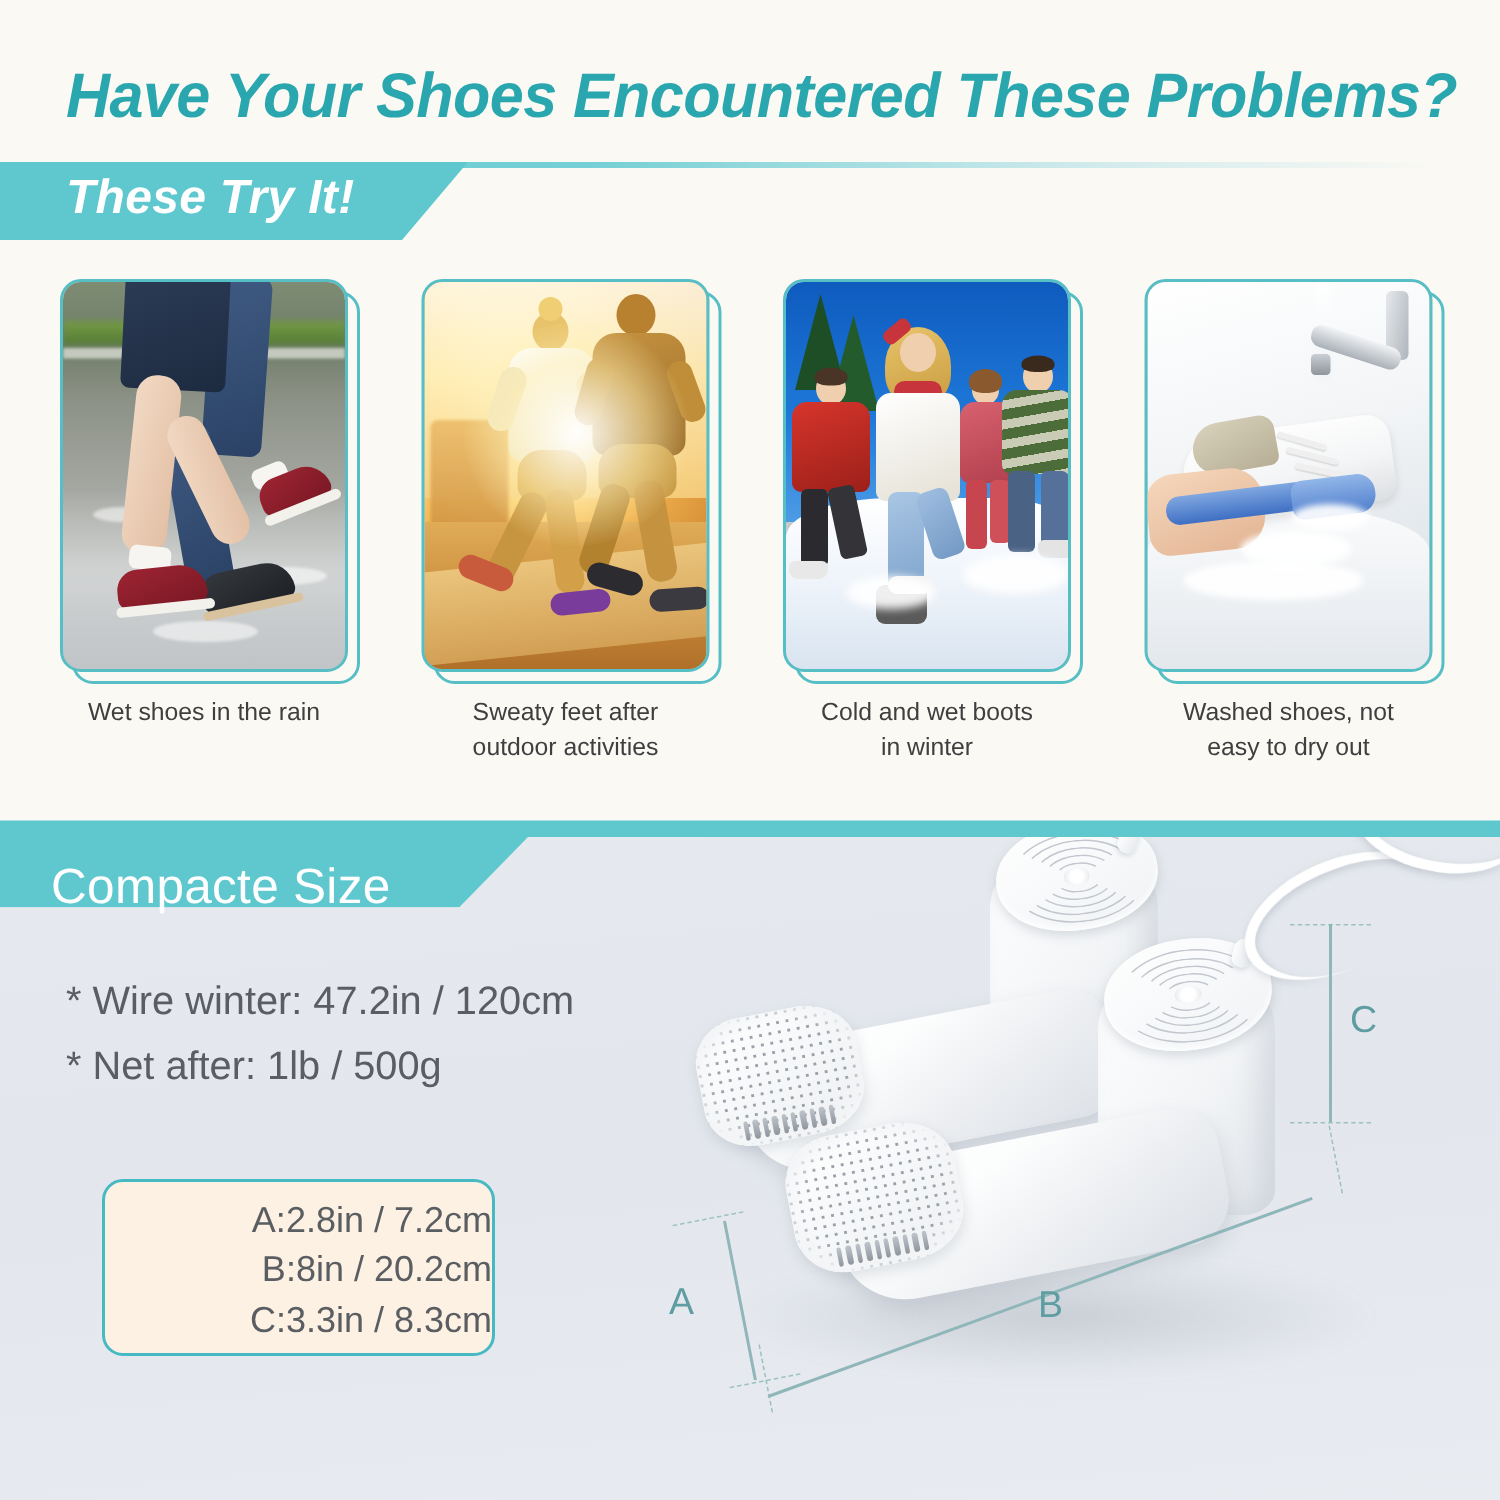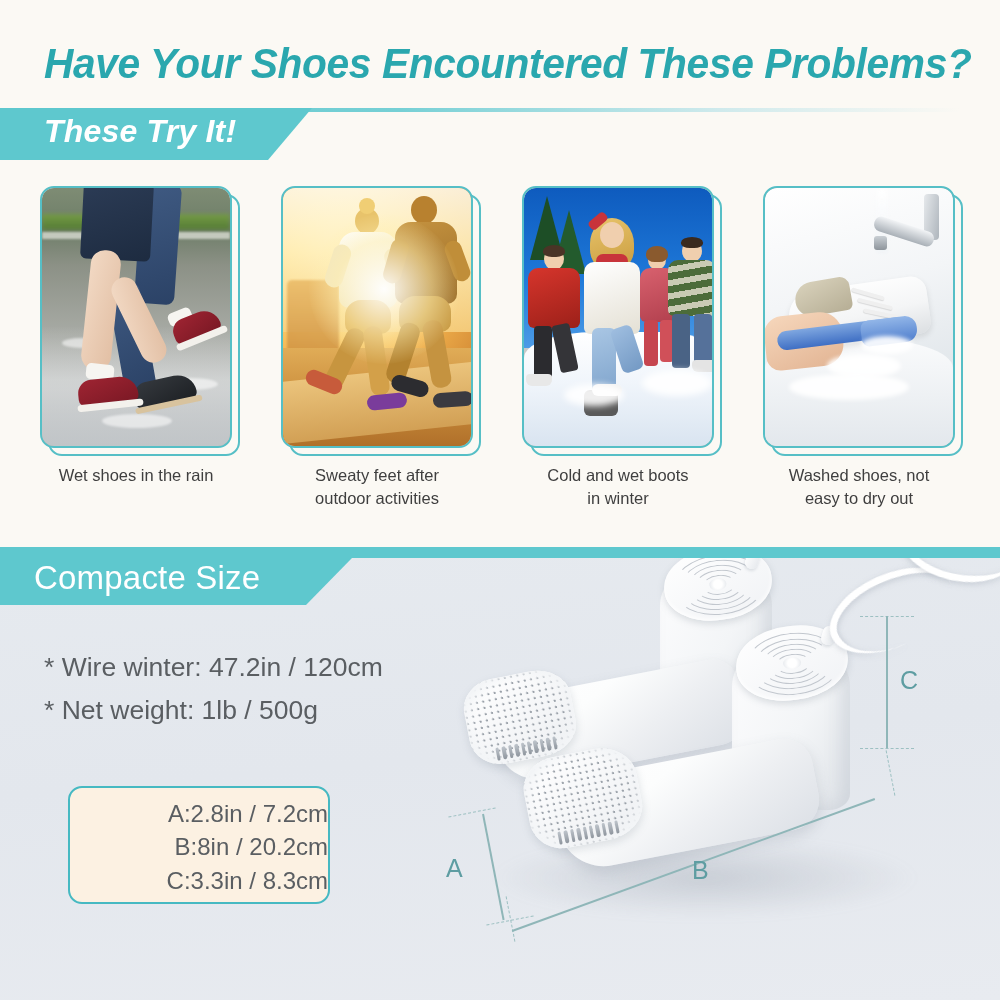--- a/index.html
+++ b/index.html
@@ -295,21 +295,21 @@
     background: linear-gradient(175deg,#E6EAEF 0%, #E3E7ED 45%, #E8EBF0 100%);
     overflow: hidden;
   }
   .size-banner {
     position: absolute; left: 0; top: 0;
     width: 352px; height: 47px;
     background: #5EC8CE;
     clip-path: polygon(0 0, 352px 0, 306px 47px, 0 47px);
   }
   .size-banner-text {
-    position: absolute; left: 34px; top: 1px;
+    position: absolute; left: 34px; top: 14px;
     font-size: 33px; color: #FFFFFF; letter-spacing: .2px;
     white-space: nowrap;
   }
   .spec-list {
     position: absolute; left: 44px; top: 88px;
     font-size: 26.5px; line-height: 1.62; color: #5A5E62;
     white-space: nowrap;
   }
   .dims-box {
     position: absolute; left: 68px; top: 228px;
@@ -583,21 +583,21 @@
 
   <div class="teal-rule"></div>
 
   <div class="bottom-section">
 
     <div class="size-banner"></div>
     <div class="size-banner-text">Compacte Size</div>
 
     <div class="spec-list">
       <div>* Wire winter: 47.2in / 120cm</div>
-      <div>* Net weight: 1lb / 500g</div>
+      <div>* Net after: 1lb / 500g</div>
     </div>
 
     <div class="dims-box">
       <div class="dim-row">
         <span class="k">A:</span><span>2.8in / 7.2cm</span>
       </div>
       <div class="dim-row">
         <span class="k">B:</span><span>8in / 20.2cm</span>
       </div>
       <div class="dim-row">

